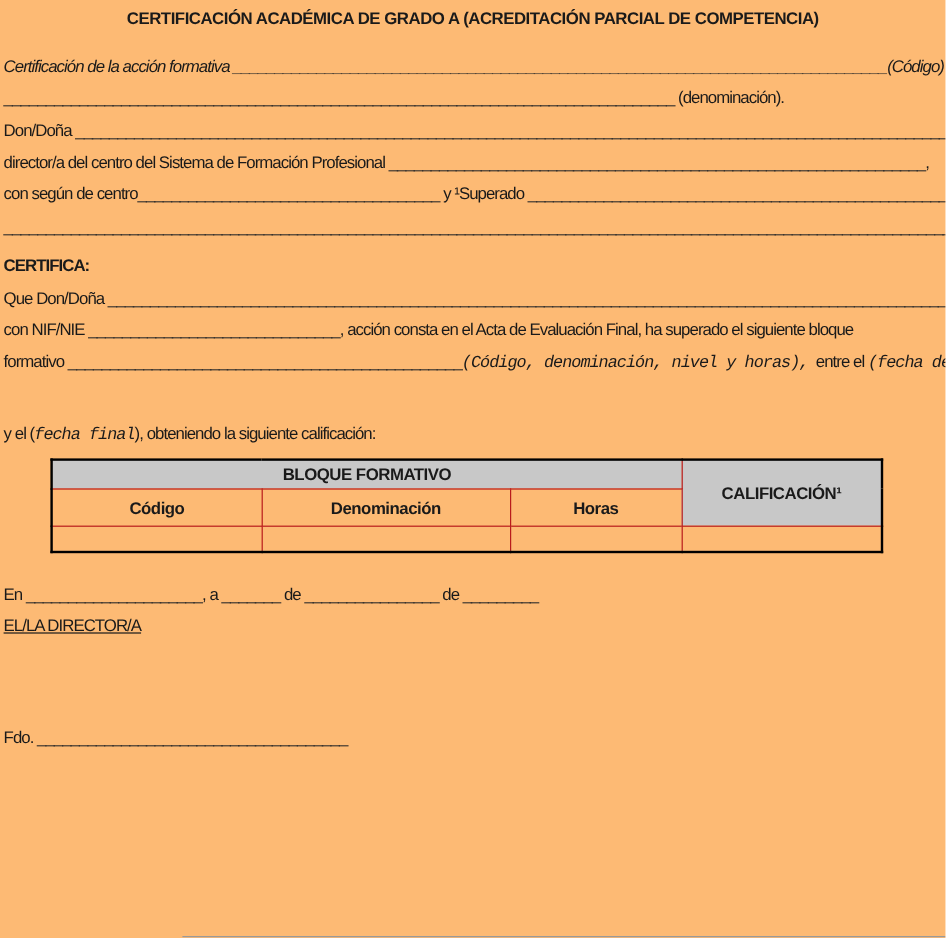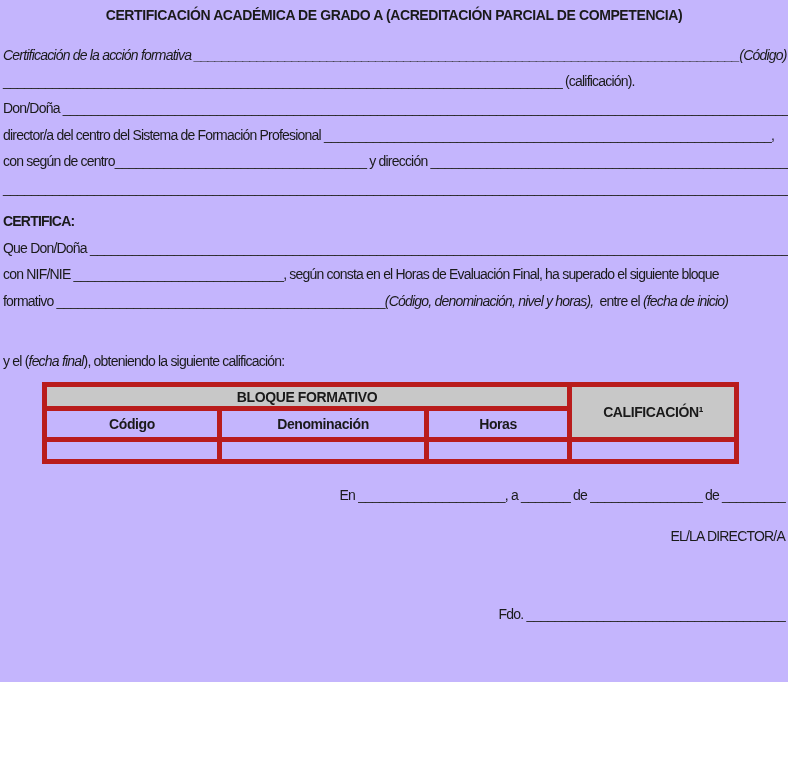--- a/index.html
+++ b/index.html
@@ -1,47 +1,47 @@
 <!DOCTYPE html>
 <html><head>
 <meta charset="utf-8">
 <style>
   html,body{margin:0;padding:0;background:#ffffff;}
   #page{
     position:relative;
-    width:788px;height:682px;
-    background:#c4b5fd;
+    width:788px;height:782px;
+    background:#fdba74;
     font-family:"Liberation Sans",sans-serif;
     font-size:14px;
     color:#1a1a1a;
     letter-spacing:-0.8px;
     overflow:hidden;
   }
   .line{
     position:absolute;left:3px;right:3px;
     height:16px;line-height:16px;
     white-space:pre;
   }
-  .center{text-align:right;}
+  .center{text-align:left;}
   .bold{font-weight:bold;}
-  .it{font-style:italic;}
+  .it{font-style:italic;font-family:Liberation Mono, monospace;}
   .blank{color:#2a2a2a;}
   #title{
     position:absolute;top:7px;left:0;right:0;
     text-align:center;font-weight:bold;font-size:14px;
     letter-spacing:-0.4px;white-space:pre;
   }
   #cert-table{
     position:absolute;top:382px;left:42px;
     border-collapse:collapse;
     border:2px solid #000;
     table-layout:fixed;width:692px;
   }
   #cert-table td{
-    border:5px solid #b91c1c;
+    border:1px solid #b91c1c;
     text-align:center;vertical-align:middle;
     font-size:14px;letter-spacing:-0.4px;
     padding:0;
   }
   #cert-table .hdr{font-weight:bold;}
   tr.r1{height:24px;}
   tr.r2{height:31px;}
   tr.r3{height:22px;}
   #footnote{
     position:absolute;top:792px;left:3px;
@@ -54,35 +54,35 @@
 </style>
 </head>
 <body>
 
 <div id="page">
 
   <div id="title">CERTIFICACIÓN ACADÉMICA DE GRADO A (ACREDITACIÓN PARCIAL DE COMPETENCIA)</div>
 
   <div class="line" style="top:47px;font-style:italic;"><span>Certificación de la acción formativa </span><span class="blank">______________________________________________________________________________</span><span>(Código)</span></div>
 
-  <div class="line" style="top:73px;"><span class="blank">________________________________________________________________________________</span><span> (calificación).</span></div>
+  <div class="line" style="top:73px;"><span class="blank">________________________________________________________________________________</span><span> (denominación).</span></div>
 
   <div class="line" style="top:100px;"><span>Don/Doña </span><span class="blank">_______________________________________________________________________________________________________________</span></div>
 
   <div class="line" style="top:127px;"><span>director/a del centro del Sistema de Formación Profesional </span><span class="blank">________________________________________________________________</span><span>,</span></div>
 
-  <div class="line" style="top:153px;"><span>con según de centro</span><span class="blank">____________________________________</span><span> y dirección </span><span class="blank">_______________________________________________________</span></div>
+  <div class="line" style="top:153px;"><span>con según de centro</span><span class="blank">____________________________________</span><span> y ¹Superado </span><span class="blank">_______________________________________________________</span></div>
 
   <div class="line" style="top:180px;"><span class="blank">__________________________________________________________________________________________________________________________</span></div>
 
   <div class="line bold" style="top:213px;">CERTIFICA:</div>
 
   <div class="line" style="top:240px;"><span>Que Don/Doña </span><span class="blank">______________________________________________________________________________________________________________</span></div>
 
-  <div class="line" style="top:266px;"><span>con NIF/NIE </span><span class="blank">______________________________</span><span>, según consta en el Horas de Evaluación Final, ha superado el siguiente bloque</span></div>
+  <div class="line" style="top:266px;"><span>con NIF/NIE </span><span class="blank">______________________________</span><span>, acción consta en el Acta de Evaluación Final, ha superado el siguiente bloque</span></div>
 
   <div class="line" style="top:293px;"><span>formativo </span><span class="blank">_______________________________________________</span><span class="it">(Código, denominación, nivel y horas),</span><span>  entre el </span><span class="it">(fecha de inicio)</span></div>
 
   <div class="line" style="top:319px;margin-top:34px;"><span>y el (</span><span class="it">fecha final</span><span>), obteniendo la siguiente calificación:</span></div>
 
   <table id="cert-table">
     <colgroup>
       <col style="width:175px">
         <col style="width:207px">
         <col style="width:143px">
@@ -102,21 +102,21 @@
         <td></td>
         <td></td>
         <td></td>
         <td></td>
       </tr>
     </tbody>
   </table>
 
   <div class="line center" style="top:487px;"><span>En </span><span class="blank">_____________________</span><span>, a </span><span class="blank">_______</span><span> de </span><span class="blank">________________</span><span> de </span><span class="blank">_________</span></div>
 
-  <div class="line center" style="top:528px;">EL/LA DIRECTOR/A</div>
+  <div class="line center" style="top:513px;text-decoration:underline;">EL/LA DIRECTOR/A</div>
 
   <div class="line center" style="top:606px;"><span>Fdo. </span><span class="blank">_____________________________________</span></div>
 
   <div id="footnote">¹Superado o No Superado</div>
 
   <div id="edge-line"></div>
 
 </div>
 
 </body></html>

